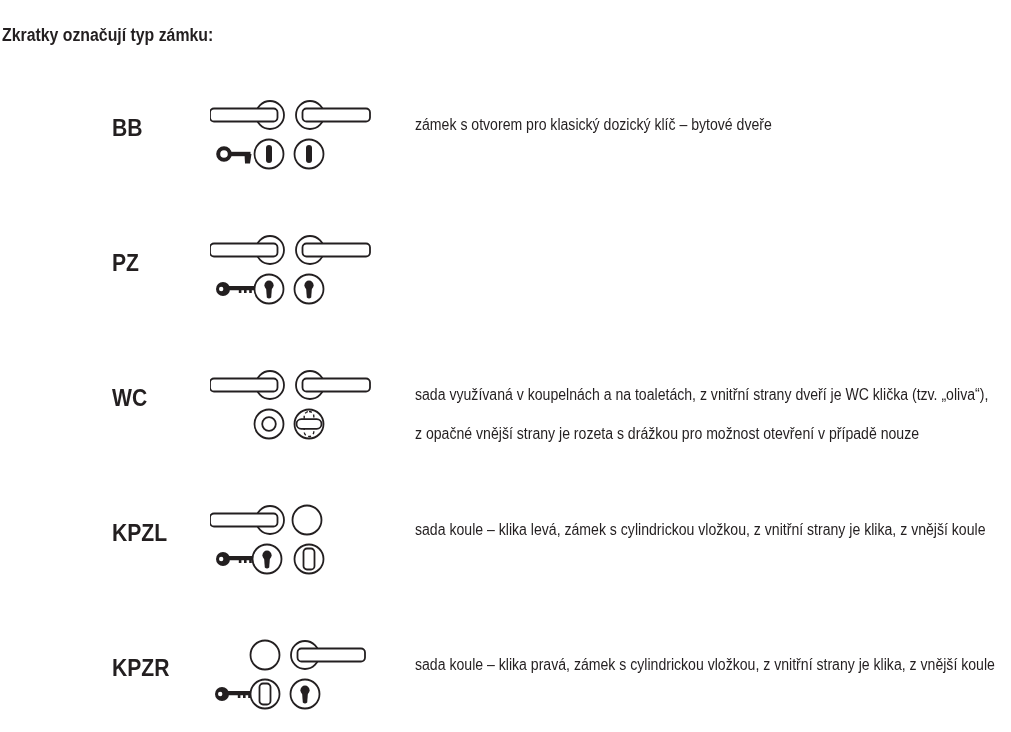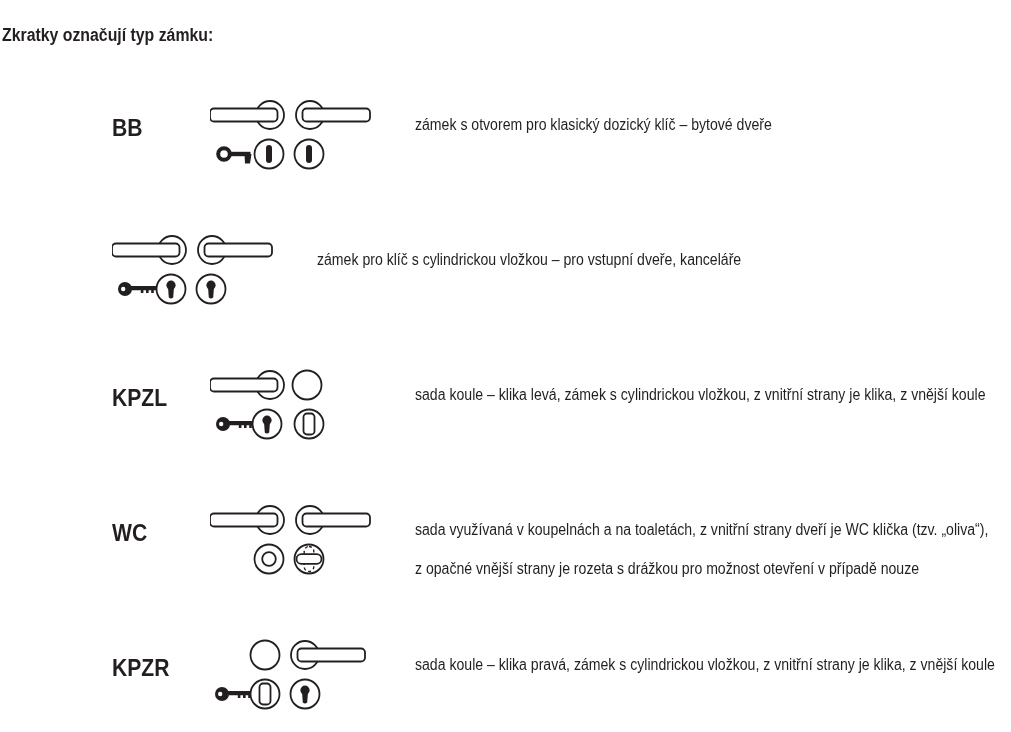--- a/index.html
+++ b/index.html
@@ -95,70 +95,66 @@
         </svg>
       </div>
       <div class="text-cell">
         <div class="desc-line">
             <span class="cond">zámek s otvorem pro klasický dozický klíč – bytové dveře</span>
           </div>
       </div>
     </div>
 
     <div class="row">
+      <div class="code-cell"><span class="cond">PZ</span></div>
       <div class="icon-cell">
         <svg width="165" height="80" viewBox="0 0 165 80">
           <use href="#lever-left" transform="translate(60,17)"></use>
           <use href="#lever-right" transform="translate(100,17)"></use>
           <use href="#key-pz" transform="translate(13,56)"></use>
           <use href="#rosette-pz" transform="translate(59,56)"></use>
           <use href="#rosette-pz" transform="translate(99,56)"></use>
         </svg>
-      </div>
-      <div class="text-cell">
-        <div class="desc-line">
-            <span class="cond">zámek pro klíč s cylindrickou vložkou – pro vstupní dveře, kanceláře</span>
-          </div>
-      </div>
-    </div>
-
-    <div class="row">
-      <div class="code-cell"><span class="cond">KPZL</span></div>
-      <div class="icon-cell">
-        <svg width="165" height="80" viewBox="0 0 165 80">
-          <use href="#lever-left" transform="translate(60,17)"></use>
-          <use href="#knob" transform="translate(97,17)"></use>
-          <use href="#key-pz" transform="translate(13,56)"></use>
-          <use href="#rosette-pz" transform="translate(57,56)"></use>
-          <use href="#rosette-blind" transform="translate(99,56)"></use>
-        </svg>
-      </div>
-      <div class="text-cell">
-        <div class="desc-line">
-            <span class="cond">sada koule – klika levá, zámek s cylindrickou vložkou, z vnitřní strany je klika, z vnější koule</span>
-          </div>
       </div>
     </div>
 
     <div class="row">
       <div class="code-cell"><span class="cond">WC</span></div>
       <div class="icon-cell">
         <svg width="165" height="80" viewBox="0 0 165 80">
           <use href="#lever-left" transform="translate(60,17)"></use>
           <use href="#lever-right" transform="translate(100,17)"></use>
           <use href="#rosette-groove" transform="translate(59,56)"></use>
           <use href="#rosette-oliva" transform="translate(99,56)"></use>
         </svg>
       </div>
       <div class="text-cell">
         <div class="desc-line">
             <span class="cond">sada využívaná v koupelnách a na toaletách, z vnitřní strany dveří je WC klička (tzv. „oliva“),</span>
           </div>
         <div class="desc-line">
             <span class="cond">z opačné vnější strany je rozeta s drážkou pro možnost otevření v případě nouze</span>
+          </div>
+      </div>
+    </div>
+
+    <div class="row">
+      <div class="code-cell"><span class="cond">KPZL</span></div>
+      <div class="icon-cell">
+        <svg width="165" height="80" viewBox="0 0 165 80">
+          <use href="#lever-left" transform="translate(60,17)"></use>
+          <use href="#knob" transform="translate(97,17)"></use>
+          <use href="#key-pz" transform="translate(13,56)"></use>
+          <use href="#rosette-pz" transform="translate(57,56)"></use>
+          <use href="#rosette-blind" transform="translate(99,56)"></use>
+        </svg>
+      </div>
+      <div class="text-cell">
+        <div class="desc-line">
+            <span class="cond">sada koule – klika levá, zámek s cylindrickou vložkou, z vnitřní strany je klika, z vnější koule</span>
           </div>
       </div>
     </div>
 
     <div class="row">
       <div class="code-cell"><span class="cond">KPZR</span></div>
       <div class="icon-cell">
         <svg width="165" height="80" viewBox="0 0 165 80">
           <use href="#knob" transform="translate(55,17)"></use>
           <use href="#lever-right" transform="translate(95,17)"></use>

